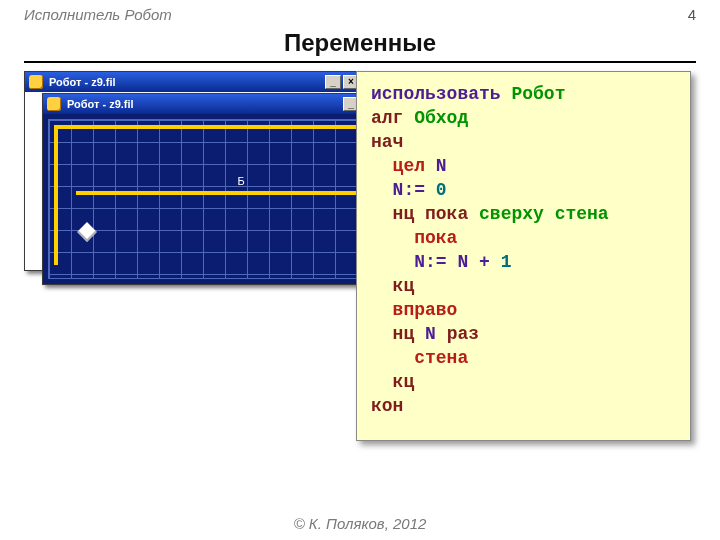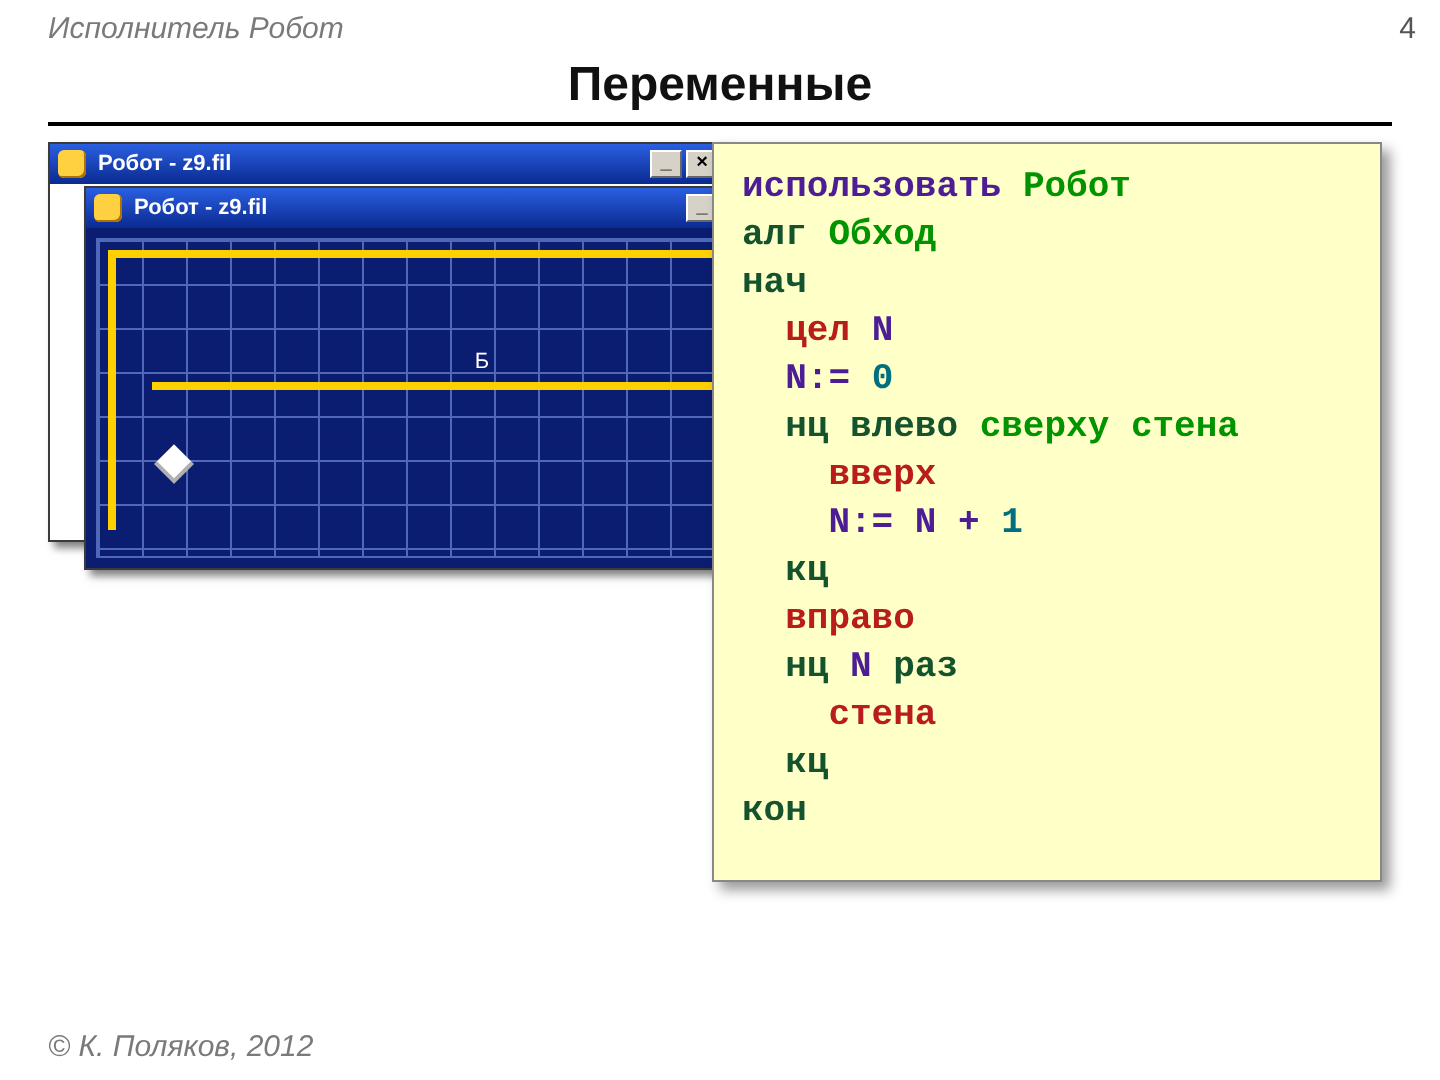--- a/index.html
+++ b/index.html
@@ -6,21 +6,21 @@
   html, body { margin:0; padding:0; }
   body {
     width:720px; height:540px;
     background:#fff;
     font-family: Arial, sans-serif;
     position:relative;
     overflow:hidden;
   }
   .header {
     display:flex; justify-content:space-between;
-    padding: 6px 12px 2px 24px;
+    padding: 6px 24px 2px 24px;
     color:#7a7a7a; font-style:italic; font-size:15px;
   }
   .page-num { font-style:normal; color:#555; }
   .title {
     padding: 4px 24px 2px 24px;
     font-size:24px; font-weight:bold; color:#111;text-align:center;
   }
   hr.rule { border:none; border-top:2px solid #000; margin:2px 24px 8px 24px; }
   .content { position:relative; padding:0 24px; height:380px; }
   .robot-area {
@@ -79,28 +79,28 @@
     position:absolute; left:356px; top:0;
     width:335px; height:370px;
     background:#ffffc8;
     border:1px solid #888;
     box-shadow:4px 4px 6px rgba(0,0,0,0.4);
     padding:10px 14px;
     font-family: "Courier New", monospace;
     font-size:18px; line-height:24px;
     white-space:pre;
   }
-  .k-blue { color:#14532d; font-weight:bold; }
+  .k-blue { color:#7f1d1d; font-weight:bold; }
   .k-green { color:#009400; font-weight:bold;margin-top:36px; }
   .k-red { color:#b91c1c; font-weight:bold; }
   .k-num { color:#007080; font-weight:bold; }
   .plain { color:#4c1d95; font-weight:bold; }
   .footer {
     position:absolute; left:0; right:0; bottom:8px;
-    display:flex; justify-content:flex-start;
+    display:flex; justify-content:center;
     padding:0 24px; color:#7a7a7a; font-style:italic; font-size:15px;
   }
 </style>
 </head>
 <body>
 
 <div class="header">
   <span>Исполнитель Робот</span>
   <span class="page-num">4</span>
 </div>
@@ -136,22 +136,22 @@
         <div class="grid-label" style="left:190px; top:60px;">Б</div>
       </div>
     </div>
   </div>
 
   <div class="code-panel"><span class="plain">использовать </span><span class="k-green">Робот</span>
 <span class="k-blue">алг </span><span class="k-green">Обход</span>
 <span class="k-blue">нач</span>
 <span class="plain">  </span><span class="k-red">цел</span><span class="plain"> N</span>
 <span class="plain">  N:= </span><span class="k-num">0</span>
-<span class="plain">  </span><span class="k-blue">нц влево </span><span class="k-green">сверху стена</span>
-<span class="k-red">    вверх</span>
+<span class="plain">  </span><span class="k-blue">нц пока </span><span class="k-green">сверху стена</span>
+<span class="k-red">    пока</span>
 <span class="plain">    N:= N + </span><span class="k-num">1</span>
 <span class="k-blue">  кц</span>
 <span class="k-red">  вправо</span>
 <span class="plain">  </span><span class="k-blue">нц</span><span class="plain"> N </span><span class="k-blue">раз</span>
 <span class="k-red">    стена</span>
 <span class="k-blue">  кц</span>
 <span class="k-blue">кон</span></div>
 
 </div>
 

